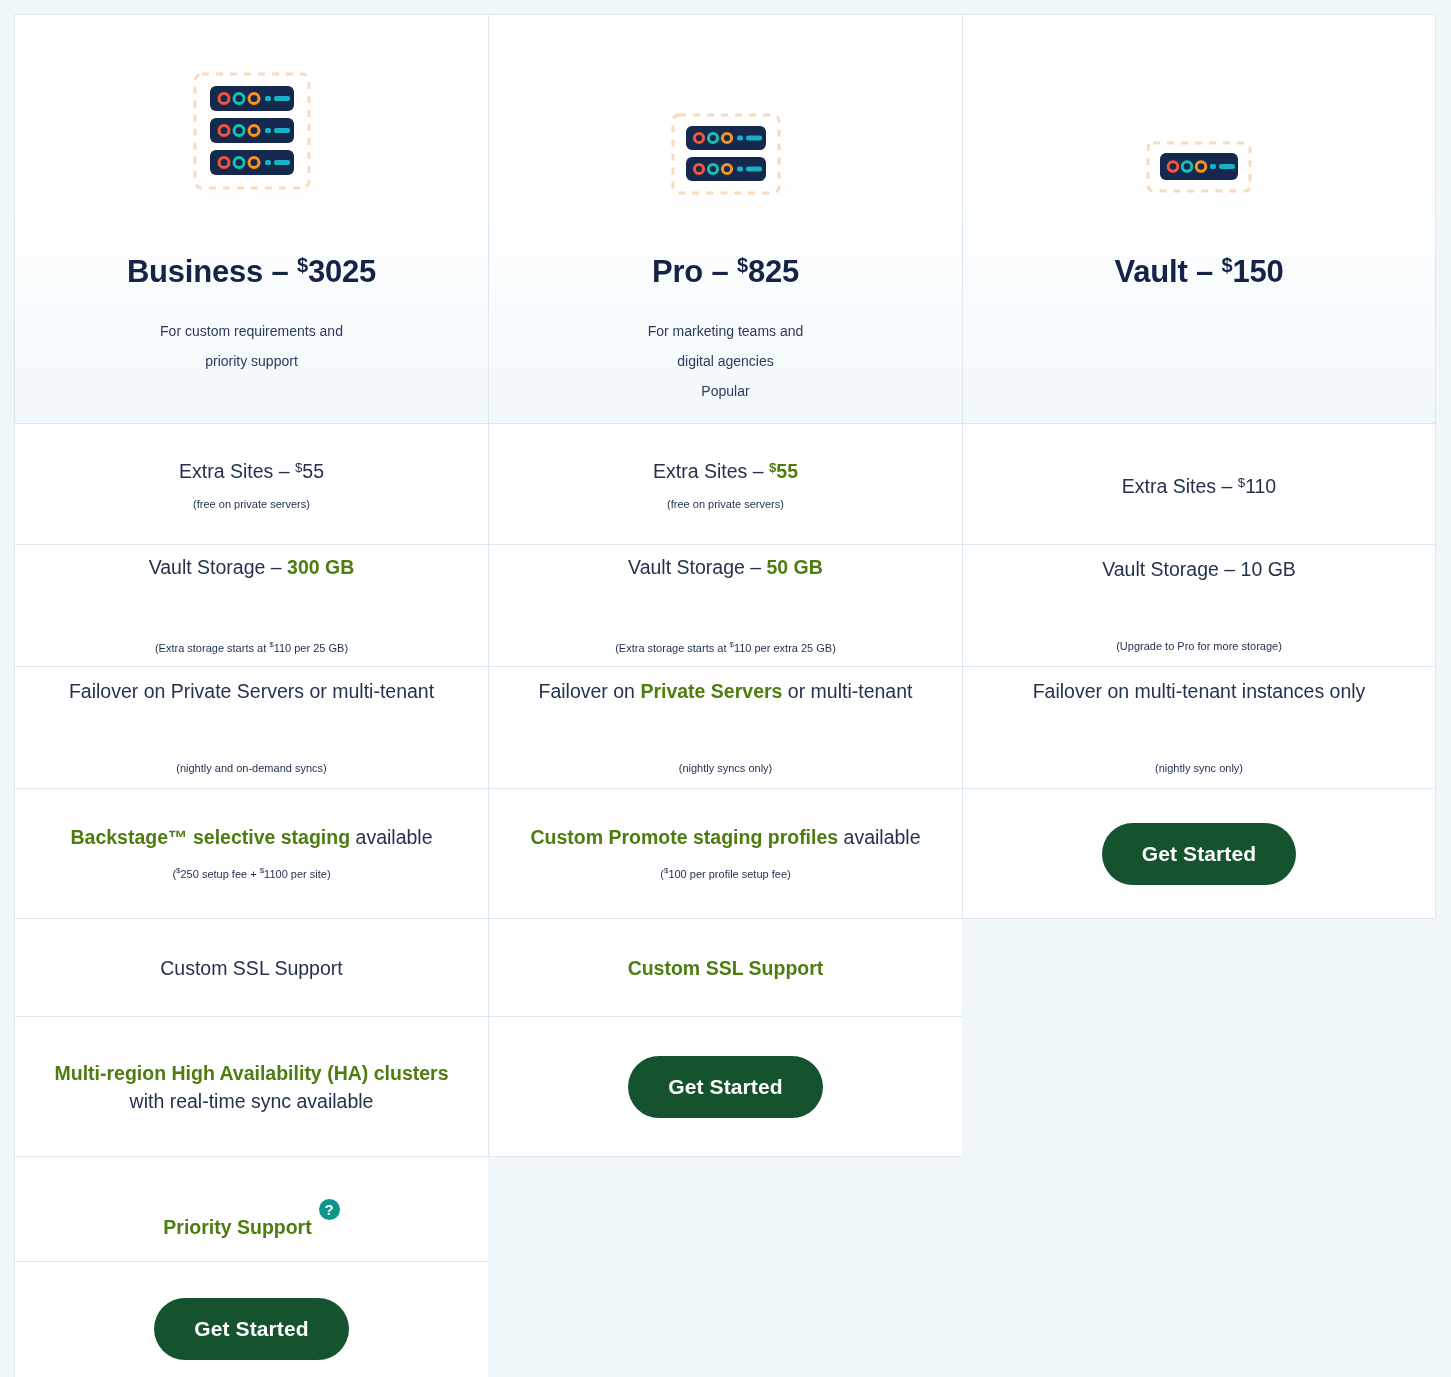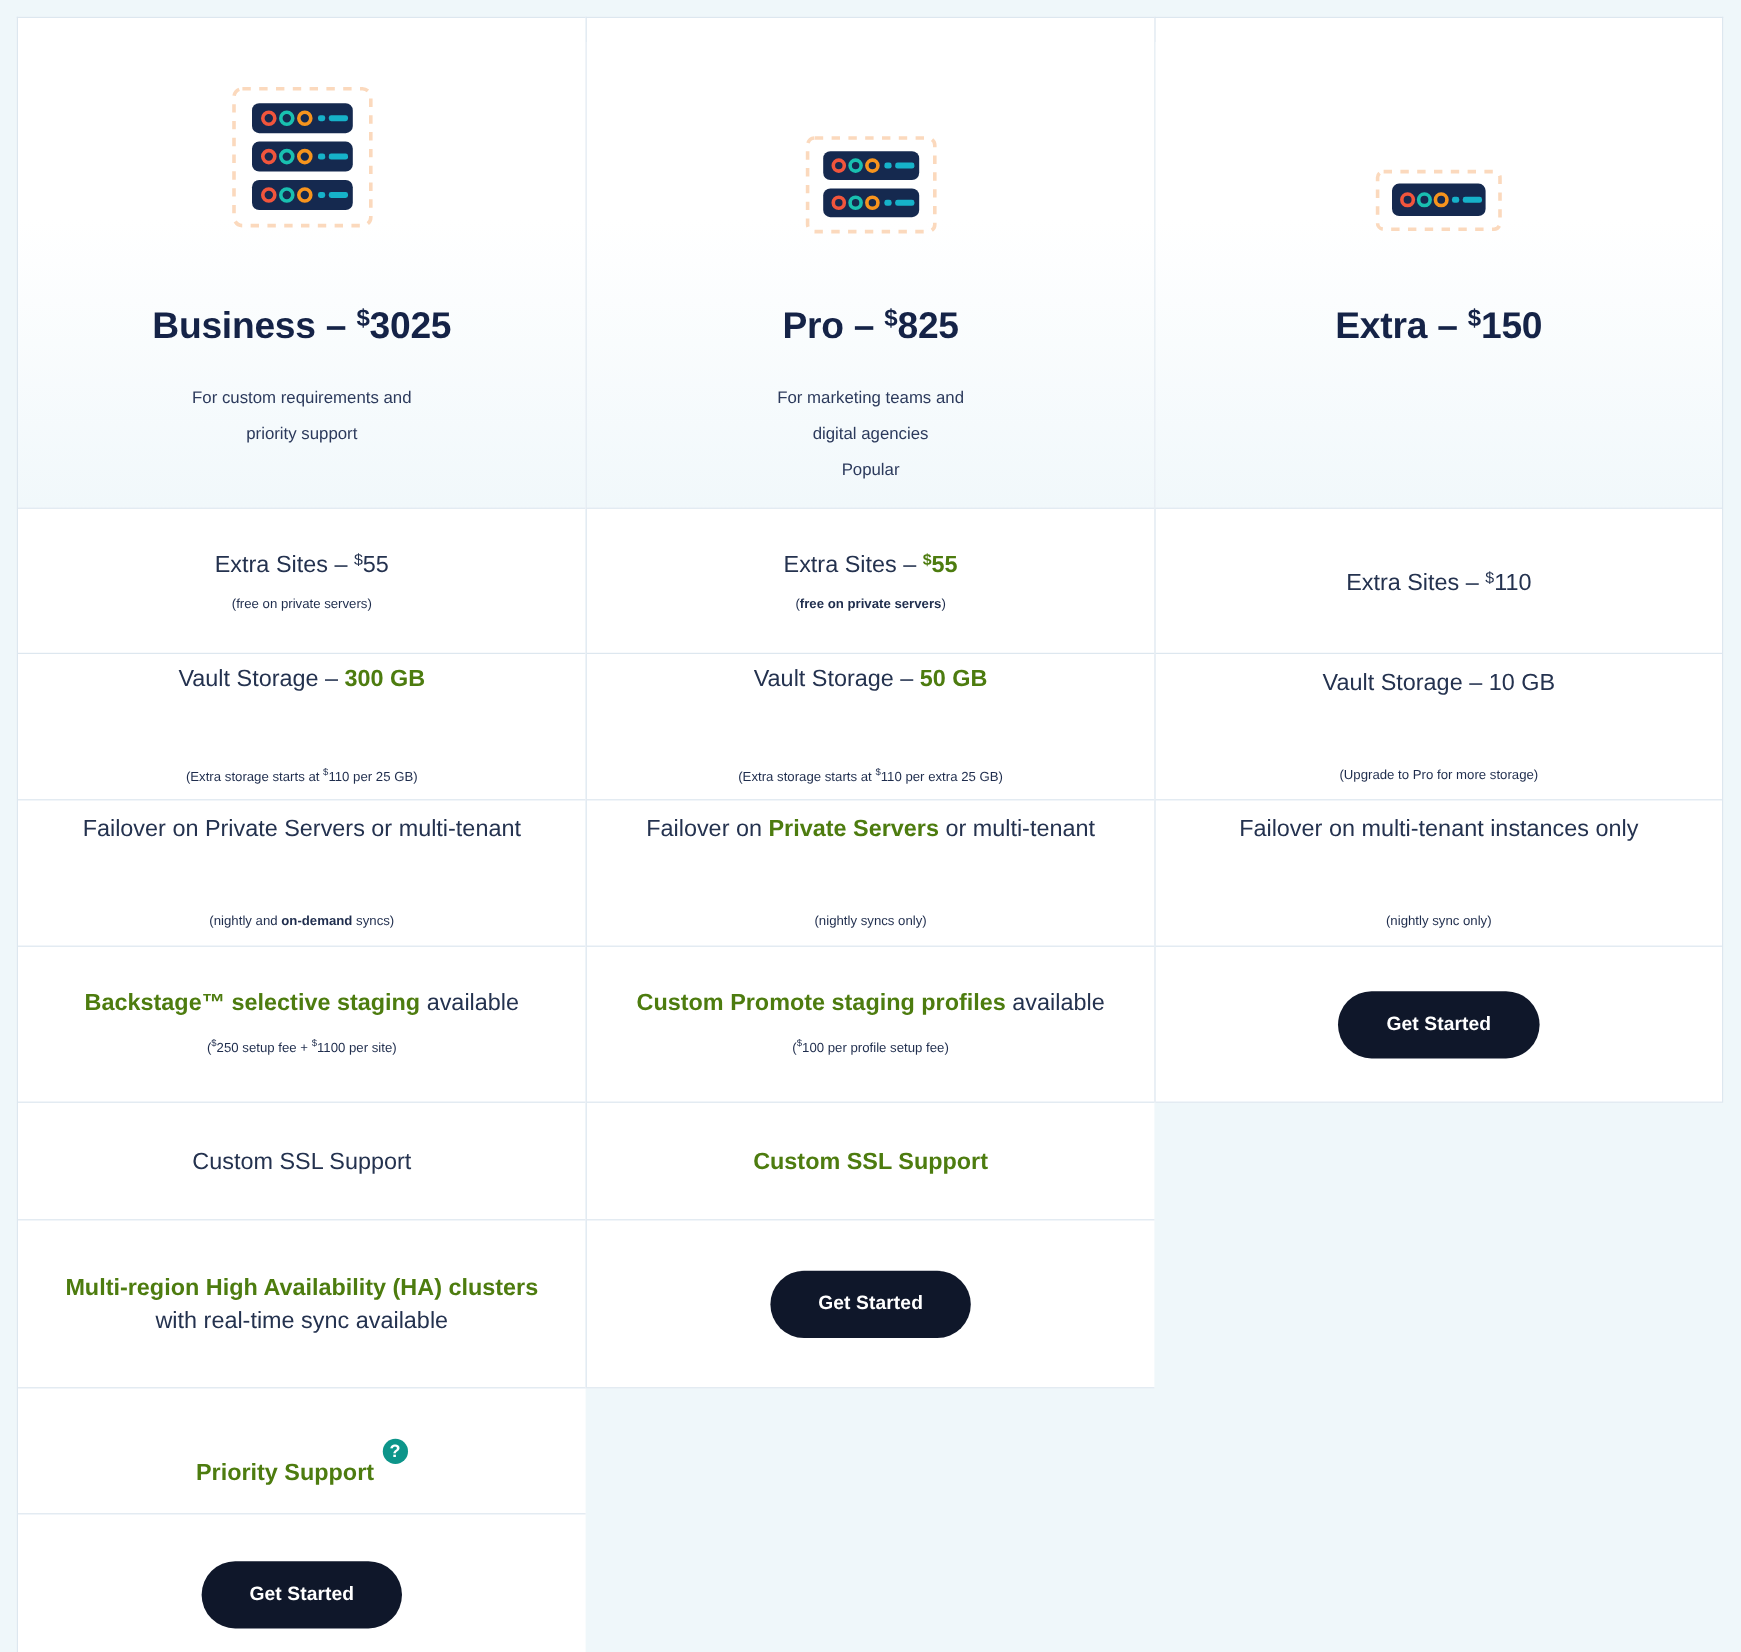--- a/index.html
+++ b/index.html
@@ -101,46 +101,46 @@
     font-weight: 400;
   }
   .cell-main b { font-weight: 700; color: #4d7c0f; margin-top: 36px; }
   .cell-sub {
     margin-top: 9px;
     font-size: 11px;
     line-height: 21px;
     color: #1f2d4d;
     font-weight: 400;
   }
-  .cell-sub b { font-weight: 700; }
+  .cell-sub b { font-weight: 400; }
   .sup {
     font-size: 0.72em;
     vertical-align: 5px;
   }
   .cell-main .sup { vertical-align: 6px; font-size: 0.68em; }
 
   .h-121 { height: 121px; }
   .h-122 { height: 122px; gap: 44px; }
   .h-130 { height: 130px; }
   .h-98  { height: 98px;  }
   .h-140 { height: 140px; }
   .h-105 { height: 105px; }
   .h-135 { height: 135px; }
 
   
   .btn-cta {
     display: inline-flex;
     align-items: center;
     justify-content: center;
-    background: #0f172a;
+    background: #14532d;
     color: #ffffff;
     border: none;
     border-radius: 40px;
     font-family: "Liberation Sans", sans-serif;
-    font-size: 16px;
+    font-size: 21px;
     font-weight: 700;
     letter-spacing: 0.1px;
     padding: 19px 40px;
     cursor: pointer;
   }
 
   
   .help-icon {
     display: inline-flex;
     width: 21px;
@@ -303,21 +303,21 @@
           <svg width="110" height="56" viewBox="0 0 110 56" aria-hidden="true">
             <rect x="4" y="4" width="102" height="48" rx="5" fill="none" stroke="#fbd9bd" stroke-width="3" stroke-dasharray="7 7"></rect>
             <rect x="16" y="14" width="78" height="27" rx="6" fill="#15294f"></rect>
             <circle cx="29" cy="27.5" r="4.8" fill="none" stroke="#f1553c" stroke-width="3"></circle>
             <circle cx="43" cy="27.5" r="4.8" fill="none" stroke="#19c0b0" stroke-width="3"></circle>
             <circle cx="57" cy="27.5" r="4.8" fill="none" stroke="#f7941d" stroke-width="3"></circle>
             <rect x="66" y="25" width="6" height="5" rx="2" fill="#16b2c9"></rect>
             <rect x="75" y="25" width="16" height="5" rx="2" fill="#16b2c9"></rect>
           </svg>
         </div>
-        <div class="plan-title t-base"><span>Extra – </span><span class="sup">$</span><span>150</span></div>
+        <div class="plan-title t-base"><span>Vault – </span><span class="sup">$</span><span>150</span></div>
       </div>
 
       <div class="cell h-121">
         <div class="cell-main"><span>Extra Sites – </span><span class="sup">$</span><span>110</span></div>
       </div>
 
       <div class="cell h-122">
         <div class="cell-main">Vault Storage – 10 GB</div>
         <div class="cell-sub">(Upgrade to Pro for more storage)</div>
       </div>

